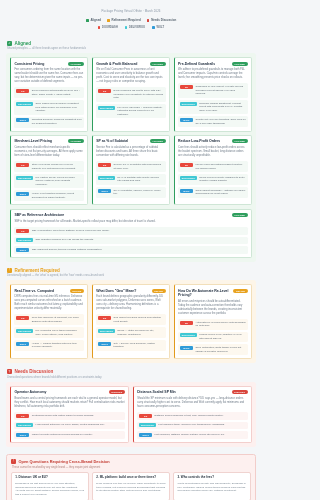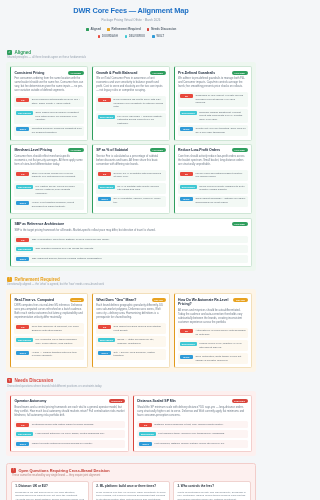--- a/index.html
+++ b/index.html
@@ -100,21 +100,20 @@
     background: #fff; border: .4px solid #f0d3d0; border-radius: 2px;
     padding: 3px 3.2px; flex: 1 1 calc(33.333% - 2.4px); min-width: 0;
   }
   .q-title { font-size: 3px; font-weight: bold; color: #28323d; line-height: 1.3; }
   .q-body { font-size: 2.5px; line-height: 1.5; color: #73808d; margin-top: 2.2px; }
 </style>
 </head>
 <body>
 
 <div class="header">
-  <h1>DWR Core Fees — Alignment Map</h1>
   <div class="subtitle">Package Pricing Virtual Offsite · March 2026</div>
   <div class="legend-row" id="legend">
       <div class="legend-item">
         <span class="legend-sq" style="background: rgb(47, 158, 94);"></span>
         <span class="legend-label">Aligned</span>
       </div>
       <div class="legend-item">
         <span class="legend-sq" style="background: rgb(232, 162, 31);"></span>
         <span class="legend-label">Refinement Required</span>
       </div>

